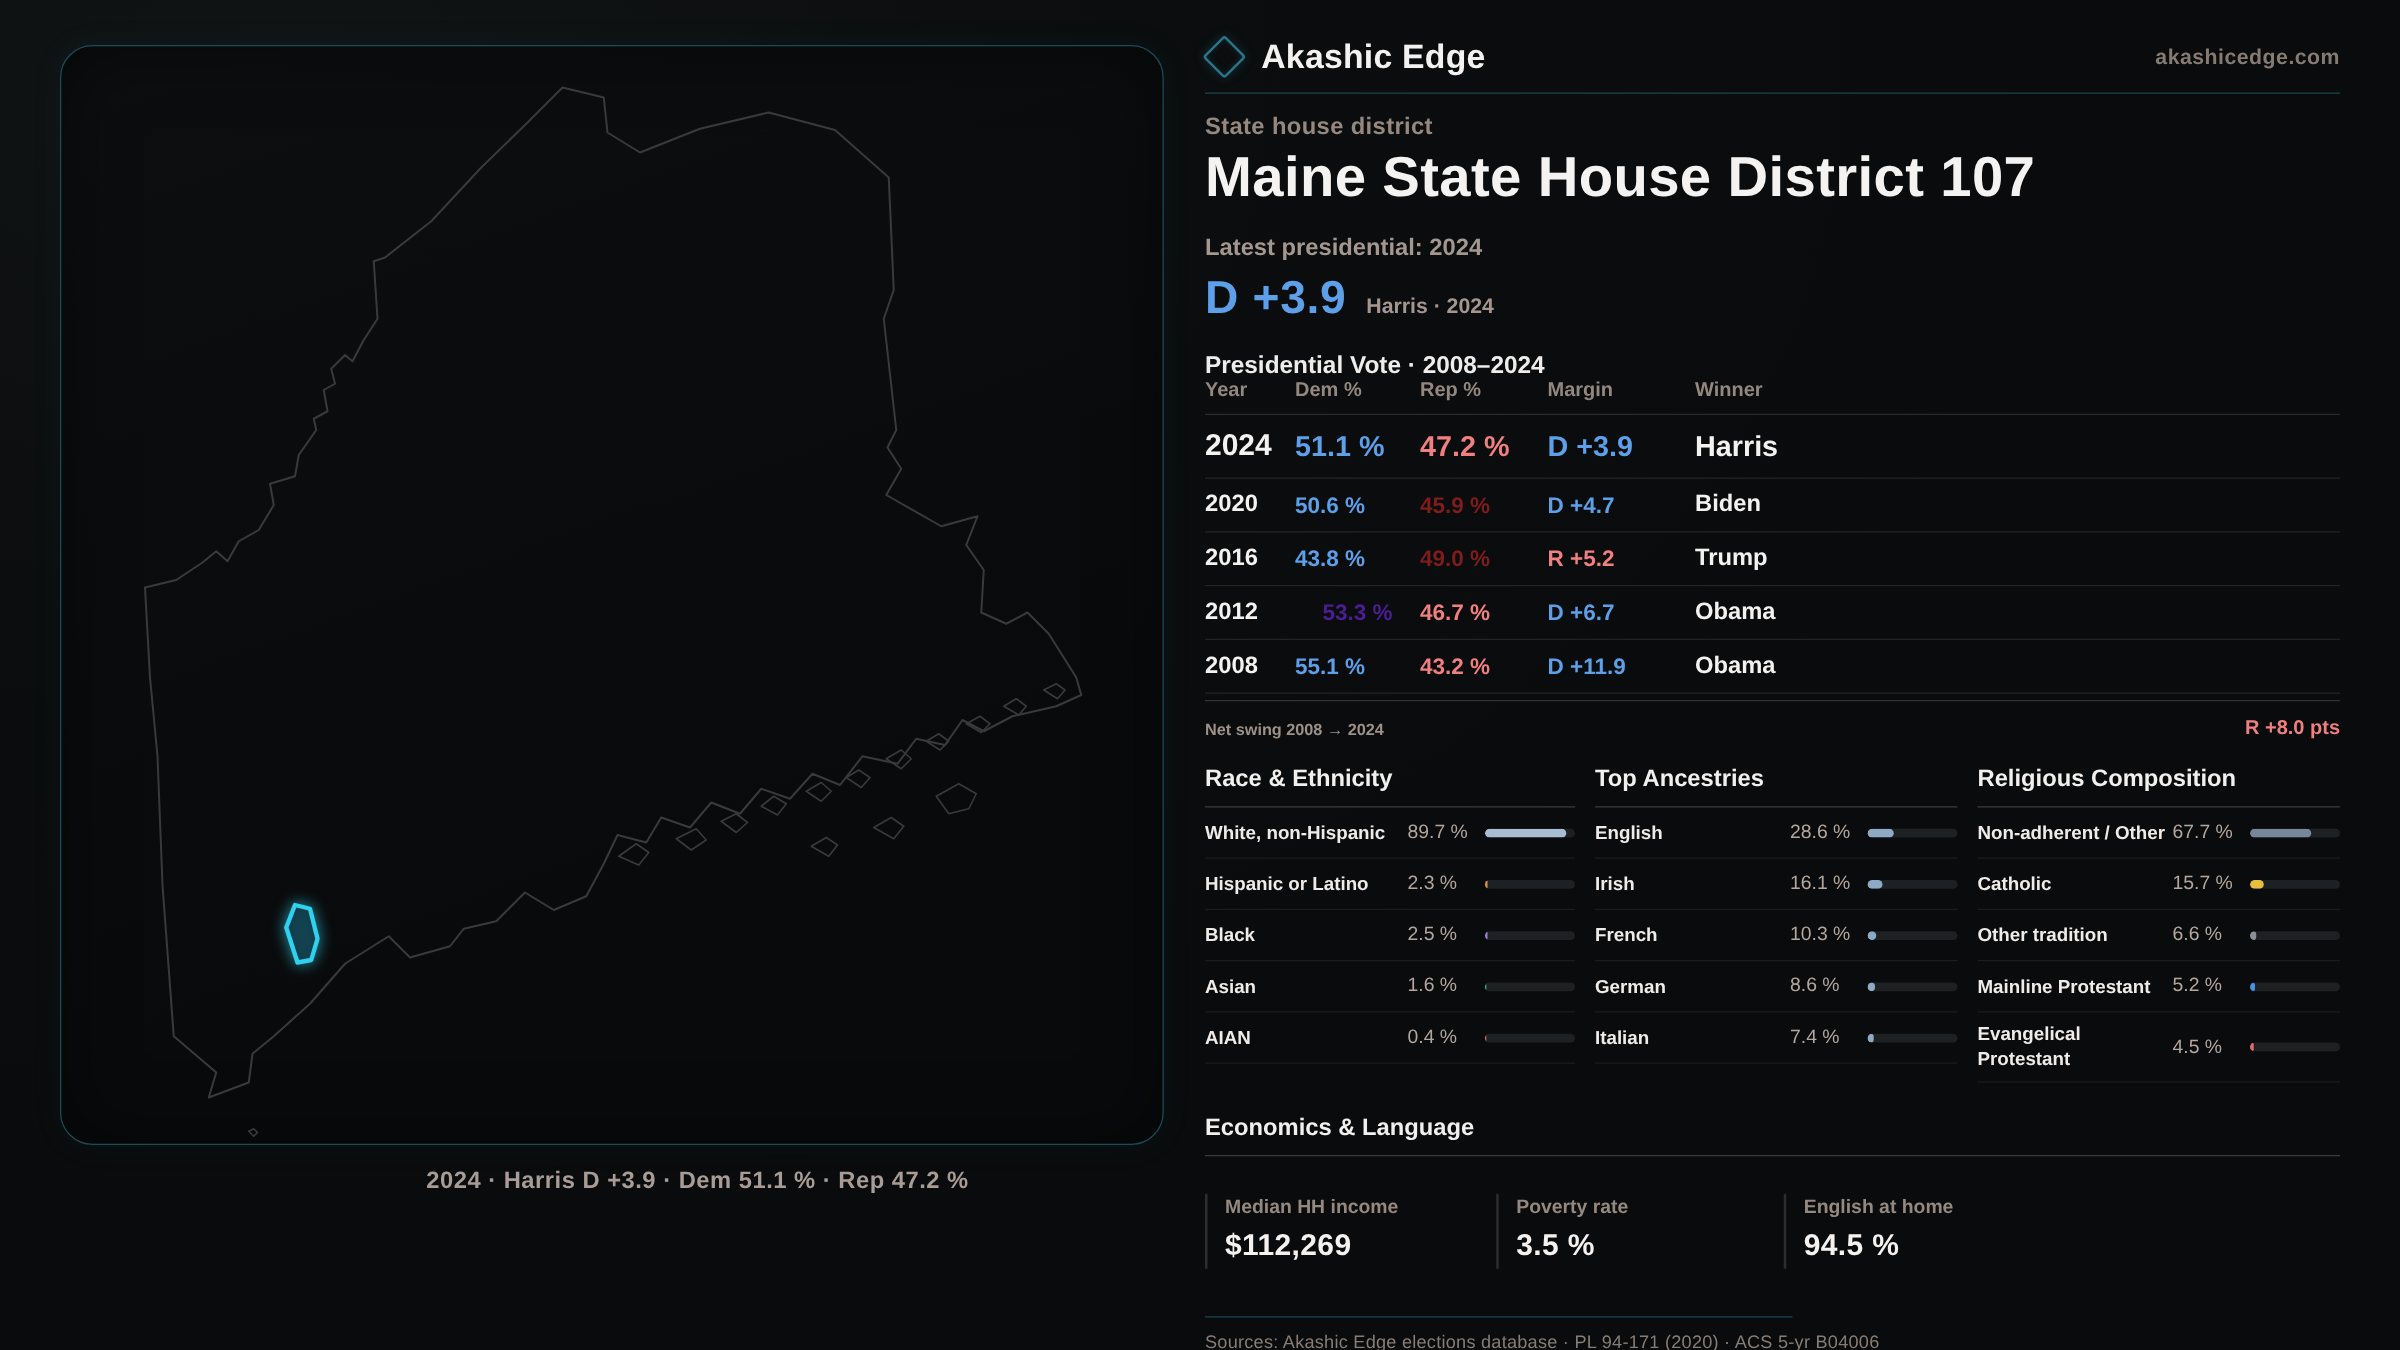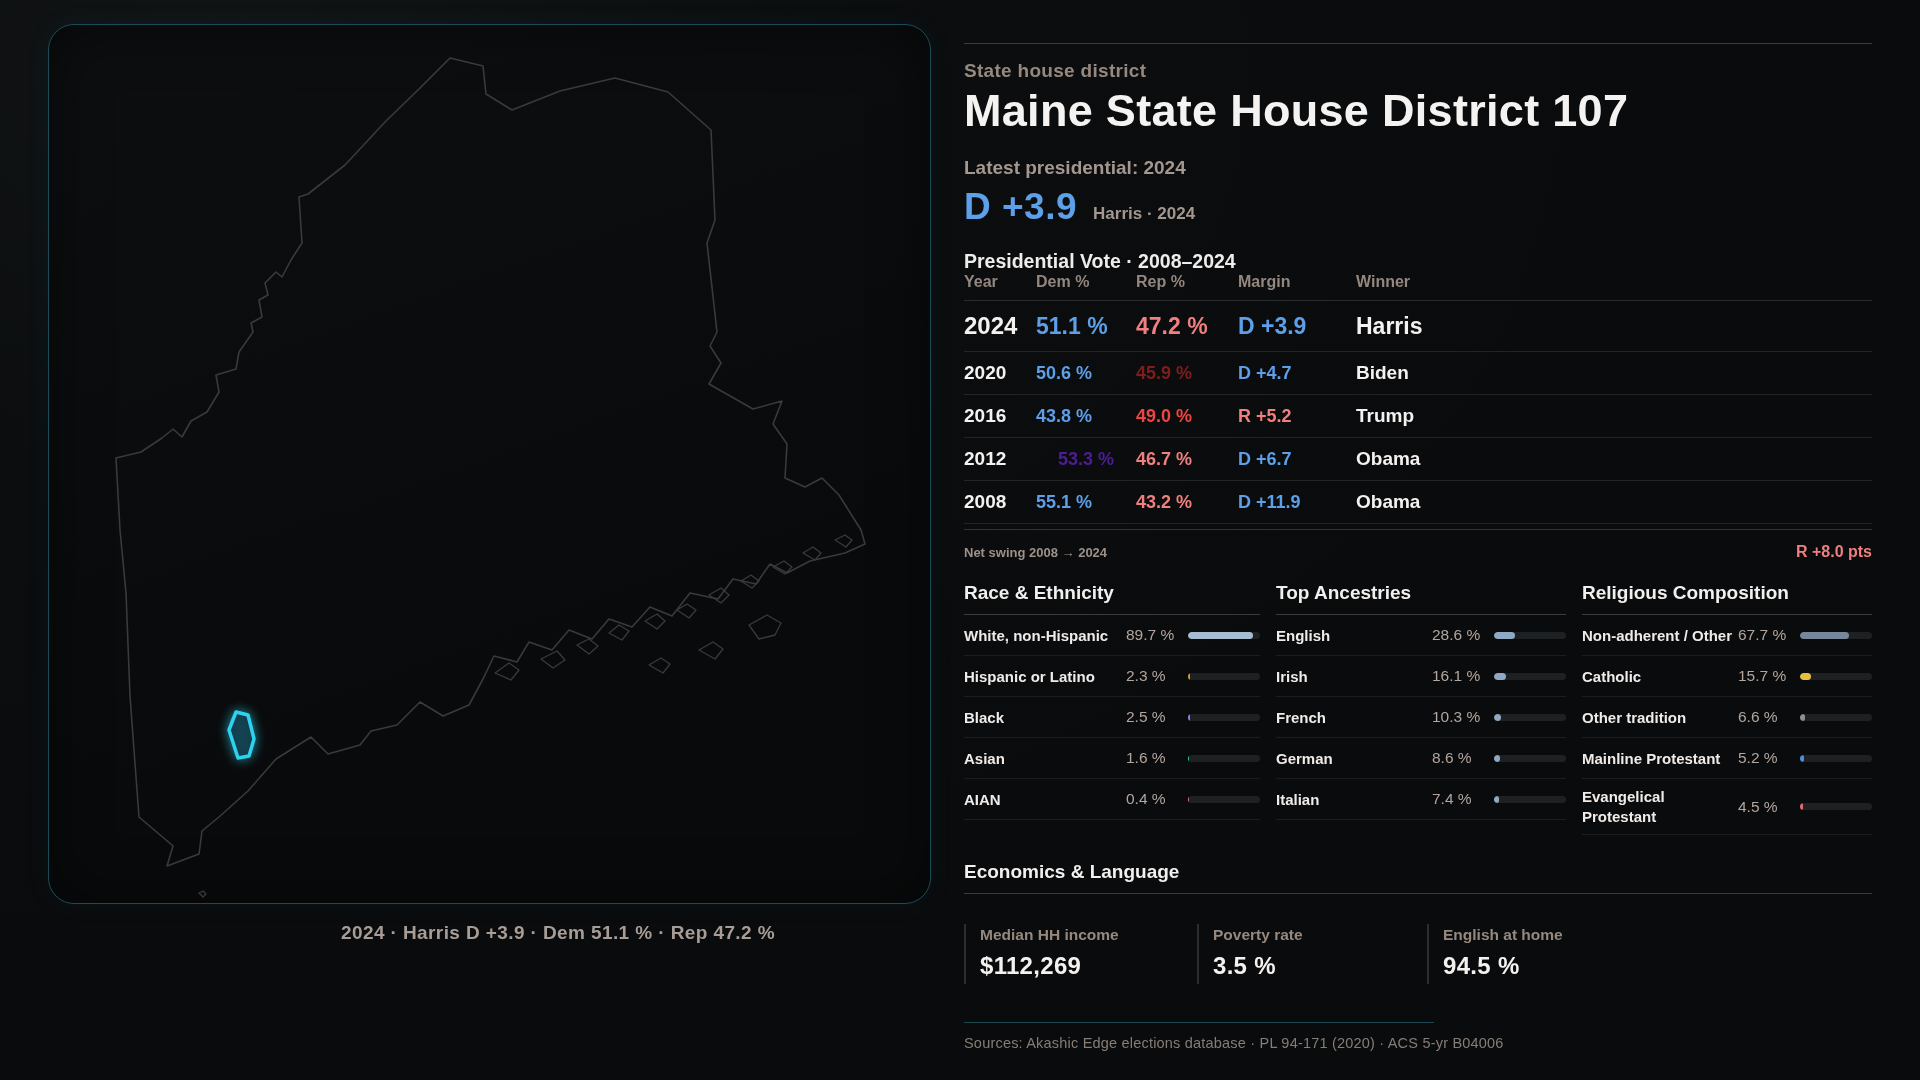--- a/index.html
+++ b/index.html
@@ -3,21 +3,21 @@
 <meta charset="utf-8">
 <style>
   html,body{margin:0;padding:0;}
   body{
     width:1920px;height:1080px;overflow:hidden;position:relative;
     background:radial-gradient(1400px 900px at 12% 6%, #111415 0%, #0b0d0e 48%, #0a0b0c 100%);
     font-family:"Liberation Sans","DejaVu Sans",sans-serif;
     -webkit-font-smoothing:antialiased;
   }
   
-  .map-wrap{position:absolute;left:48px;top:24px;width:1020px;}
+  .map-wrap{position:absolute;left:48px;top:36px;width:1020px;}
   .map-panel{
     width:883px;height:880px;box-sizing:border-box;border-radius:26px;
     border:1px solid #1c4b57;
     background:linear-gradient(160deg,#0c0e0f 0%,#090a0b 70%);
     box-shadow:0 0 26px rgba(30,140,170,0.07), inset 0 0 60px rgba(0,0,0,0.45);
     position:relative;overflow:hidden;
   }
   .map-panel svg{position:absolute;left:0;top:0;}
   .map-caption{margin-top:18px;text-align:center;font-size:19px;font-weight:600;
     color:#a79c96;letter-spacing:0.4px;}
@@ -93,20 +93,27 @@
            M754,528 l10,-6 l8,6 l-6,7 Z  M786,515 l10,-5 l7,5 l-6,7 Z  M700,600 l18,-10 l14,8 l-6,12 l-16,4 Z
            M650,625 l14,-8 l10,7 l-8,10 Z  M600,640 l12,-7 l9,6 l-7,9 Z  M150,868 l4,-2 l3,3 l-3,3 Z"></path>
       <path fill="rgba(18,58,72,0.9)" stroke="#2fd2ee" stroke-width="3.5" stroke-linejoin="round" style="filter:drop-shadow(0 0 6px rgba(47,210,238,0.75));" d="M187,687 L199,690 L205,714 L200,731 L189,733 L180,705 Z"></path>
     </svg>
   </div>
   <div class="map-caption">2024 · Harris D +3.9 · Dem 51.1 % · Rep 47.2 %</div>
 </div>
 
 <div class="right">
 
+  <div class="brand-row">
+    <div class="brand">
+      <span class="diamond"></span>
+      <span class="brand-name">Akashic Edge</span>
+    </div>
+    <a class="domain">akashicedge.com</a>
+  </div>
   <hr class="header-divider">
 
   <div class="kicker">State house district</div>
   <div class="title">Maine State House District 107</div>
   <div class="latest">Latest presidential: 2024</div>
 
   <div class="headline">
     <span class="headline-margin" style="color: rgb(93, 159, 232);">D +3.9</span>
     <span class="headline-context">Harris · 2024</span>
   </div>
@@ -132,21 +139,21 @@
     <div class="vrow small">
       <span class="cell year">2020</span>
       <span class="cell" style="color: rgb(93, 159, 232);">50.6 %</span>
       <span class="cell" style="color: #7f1d1d;">45.9 %</span>
       <span class="cell" style="color: rgb(93, 159, 232);">D +4.7</span>
       <span class="cell winner">Biden</span>
     </div>
     <div class="vrow small">
       <span class="cell year">2016</span>
       <span class="cell" style="color: rgb(93, 159, 232);">43.8 %</span>
-      <span class="cell" style="color: #ef4444;">49.0 %</span>
+      <span class="cell" style="color: #7f1d1d;">49.0 %</span>
       <span class="cell" style="color: rgb(240, 127, 127);">R +5.2</span>
       <span class="cell winner">Trump</span>
     </div>
     <div class="vrow small">
       <span class="cell year">2012</span>
       <span class="cell" style="color: #4c1d95; text-align: center;">53.3 %</span>
       <span class="cell" style="color: rgb(240, 127, 127);">46.7 %</span>
       <span class="cell" style="color: rgb(93, 159, 232);">D +6.7</span>
       <span class="cell winner">Obama</span>
     </div>

